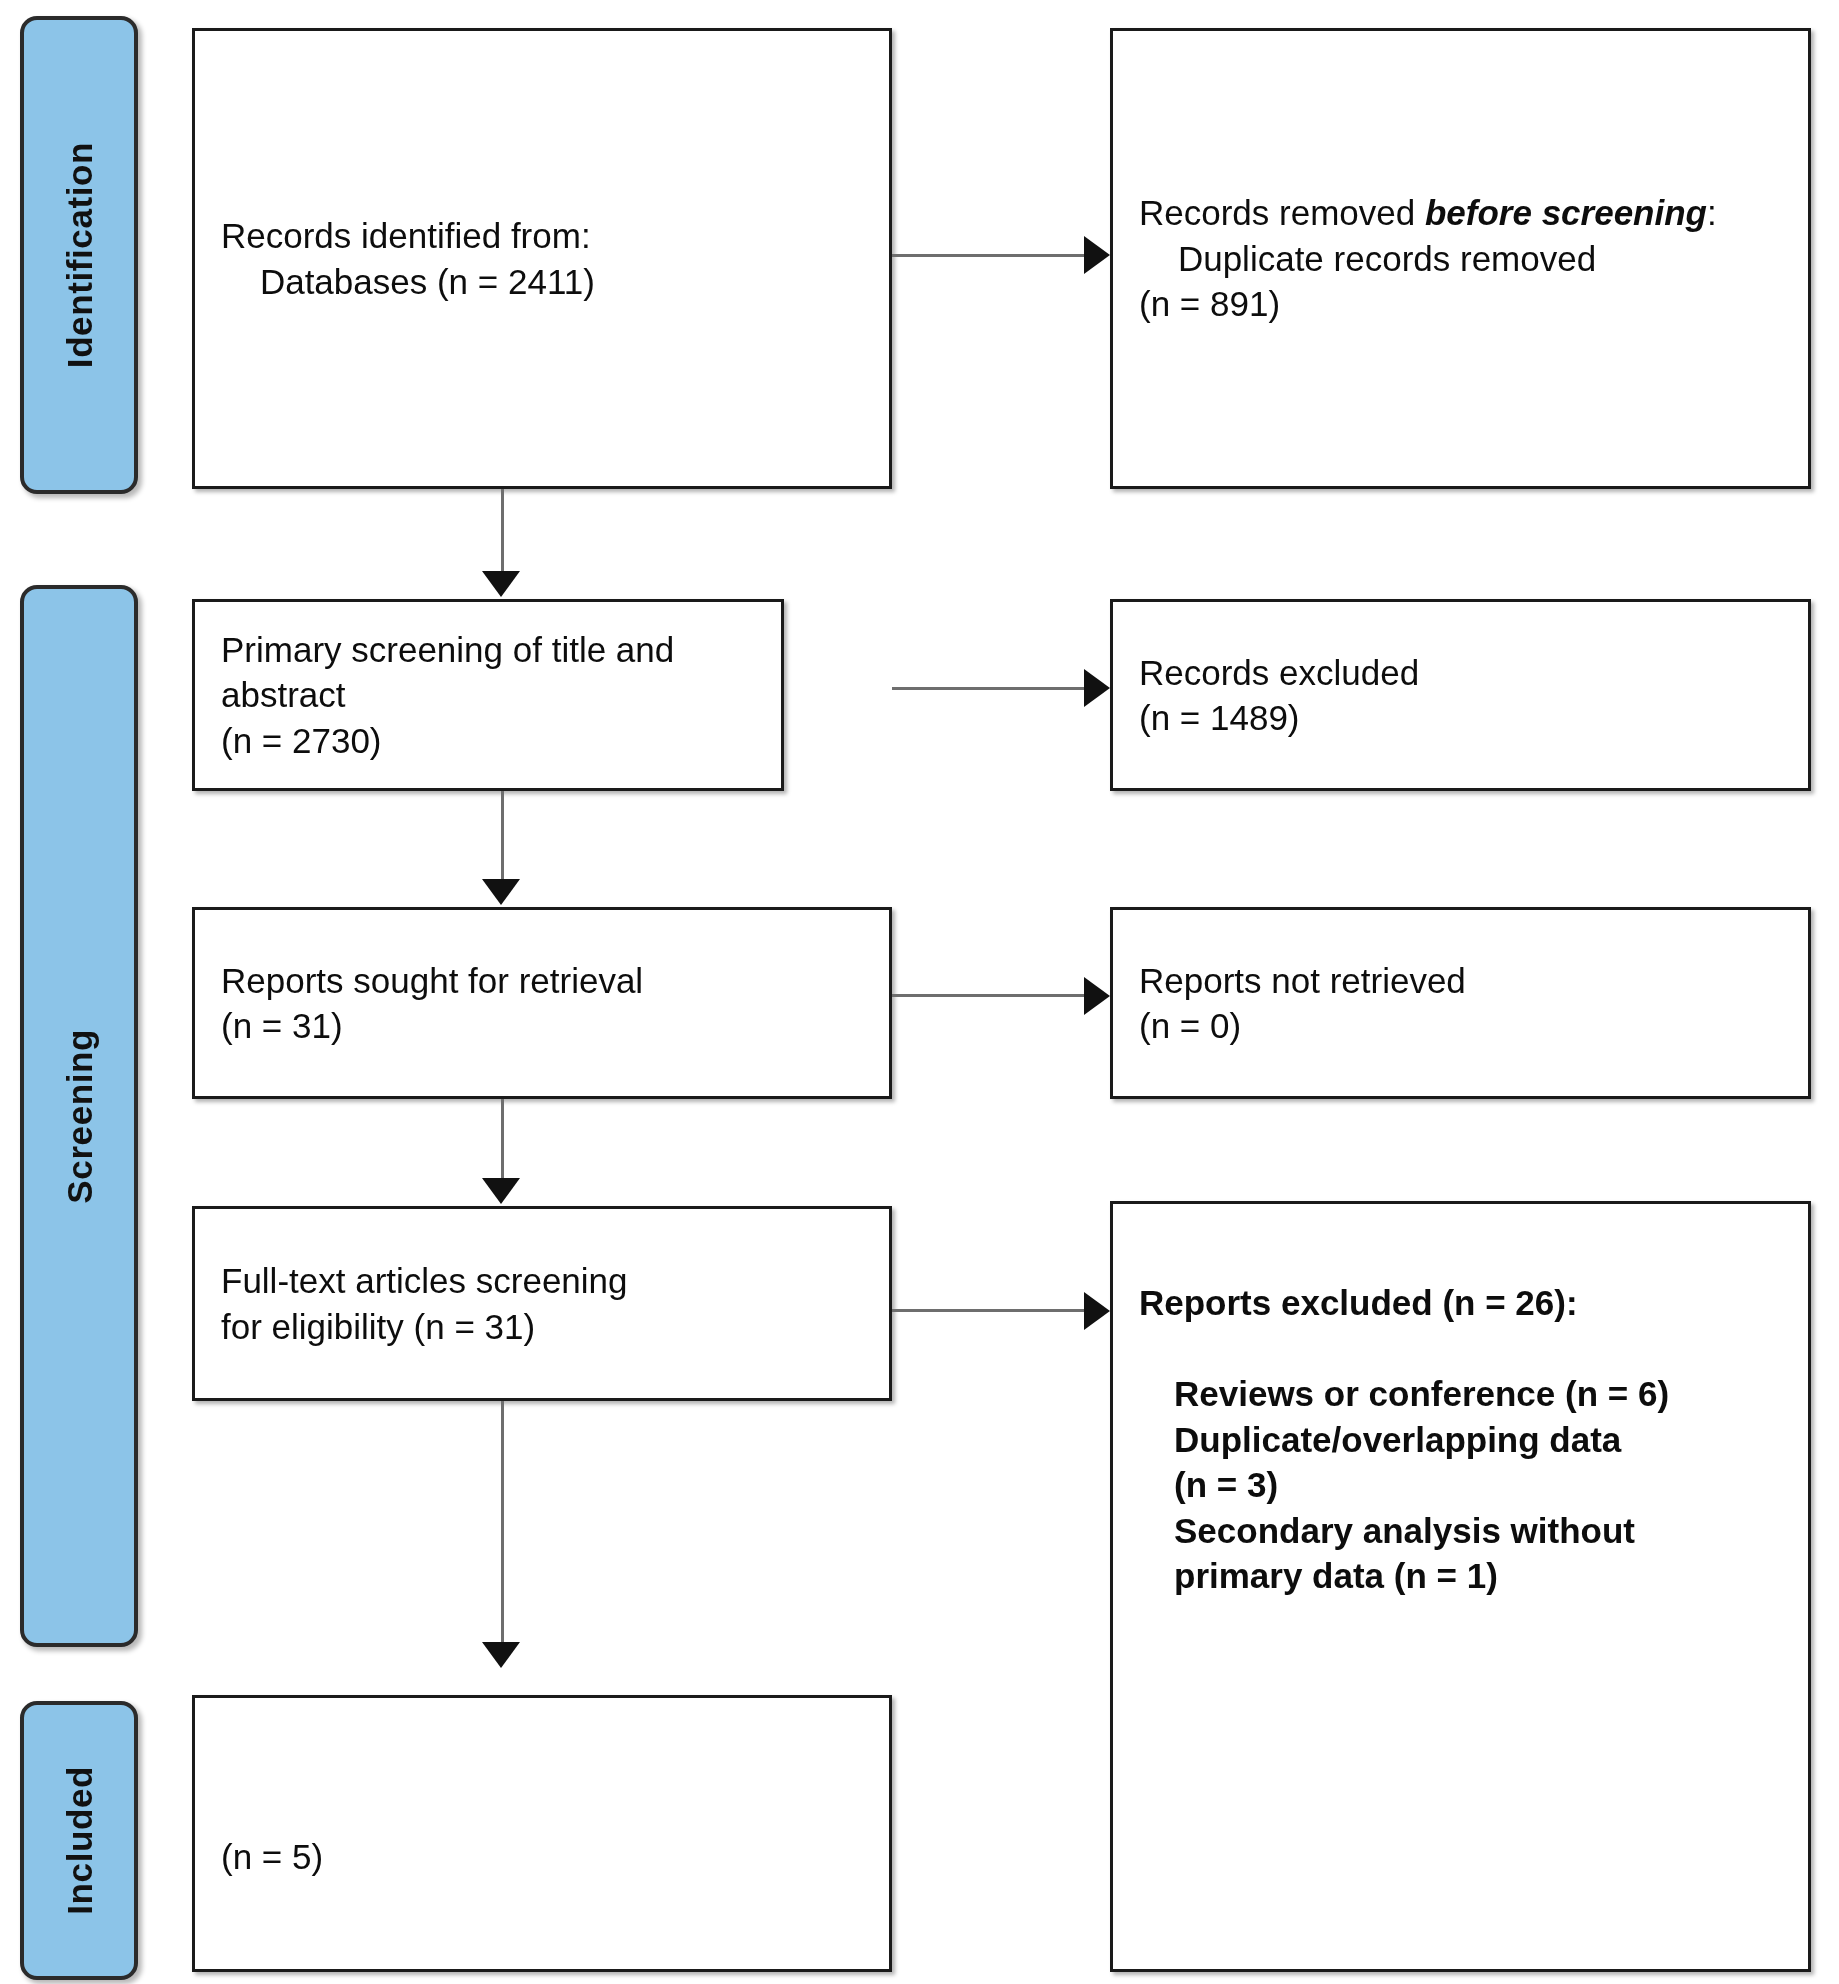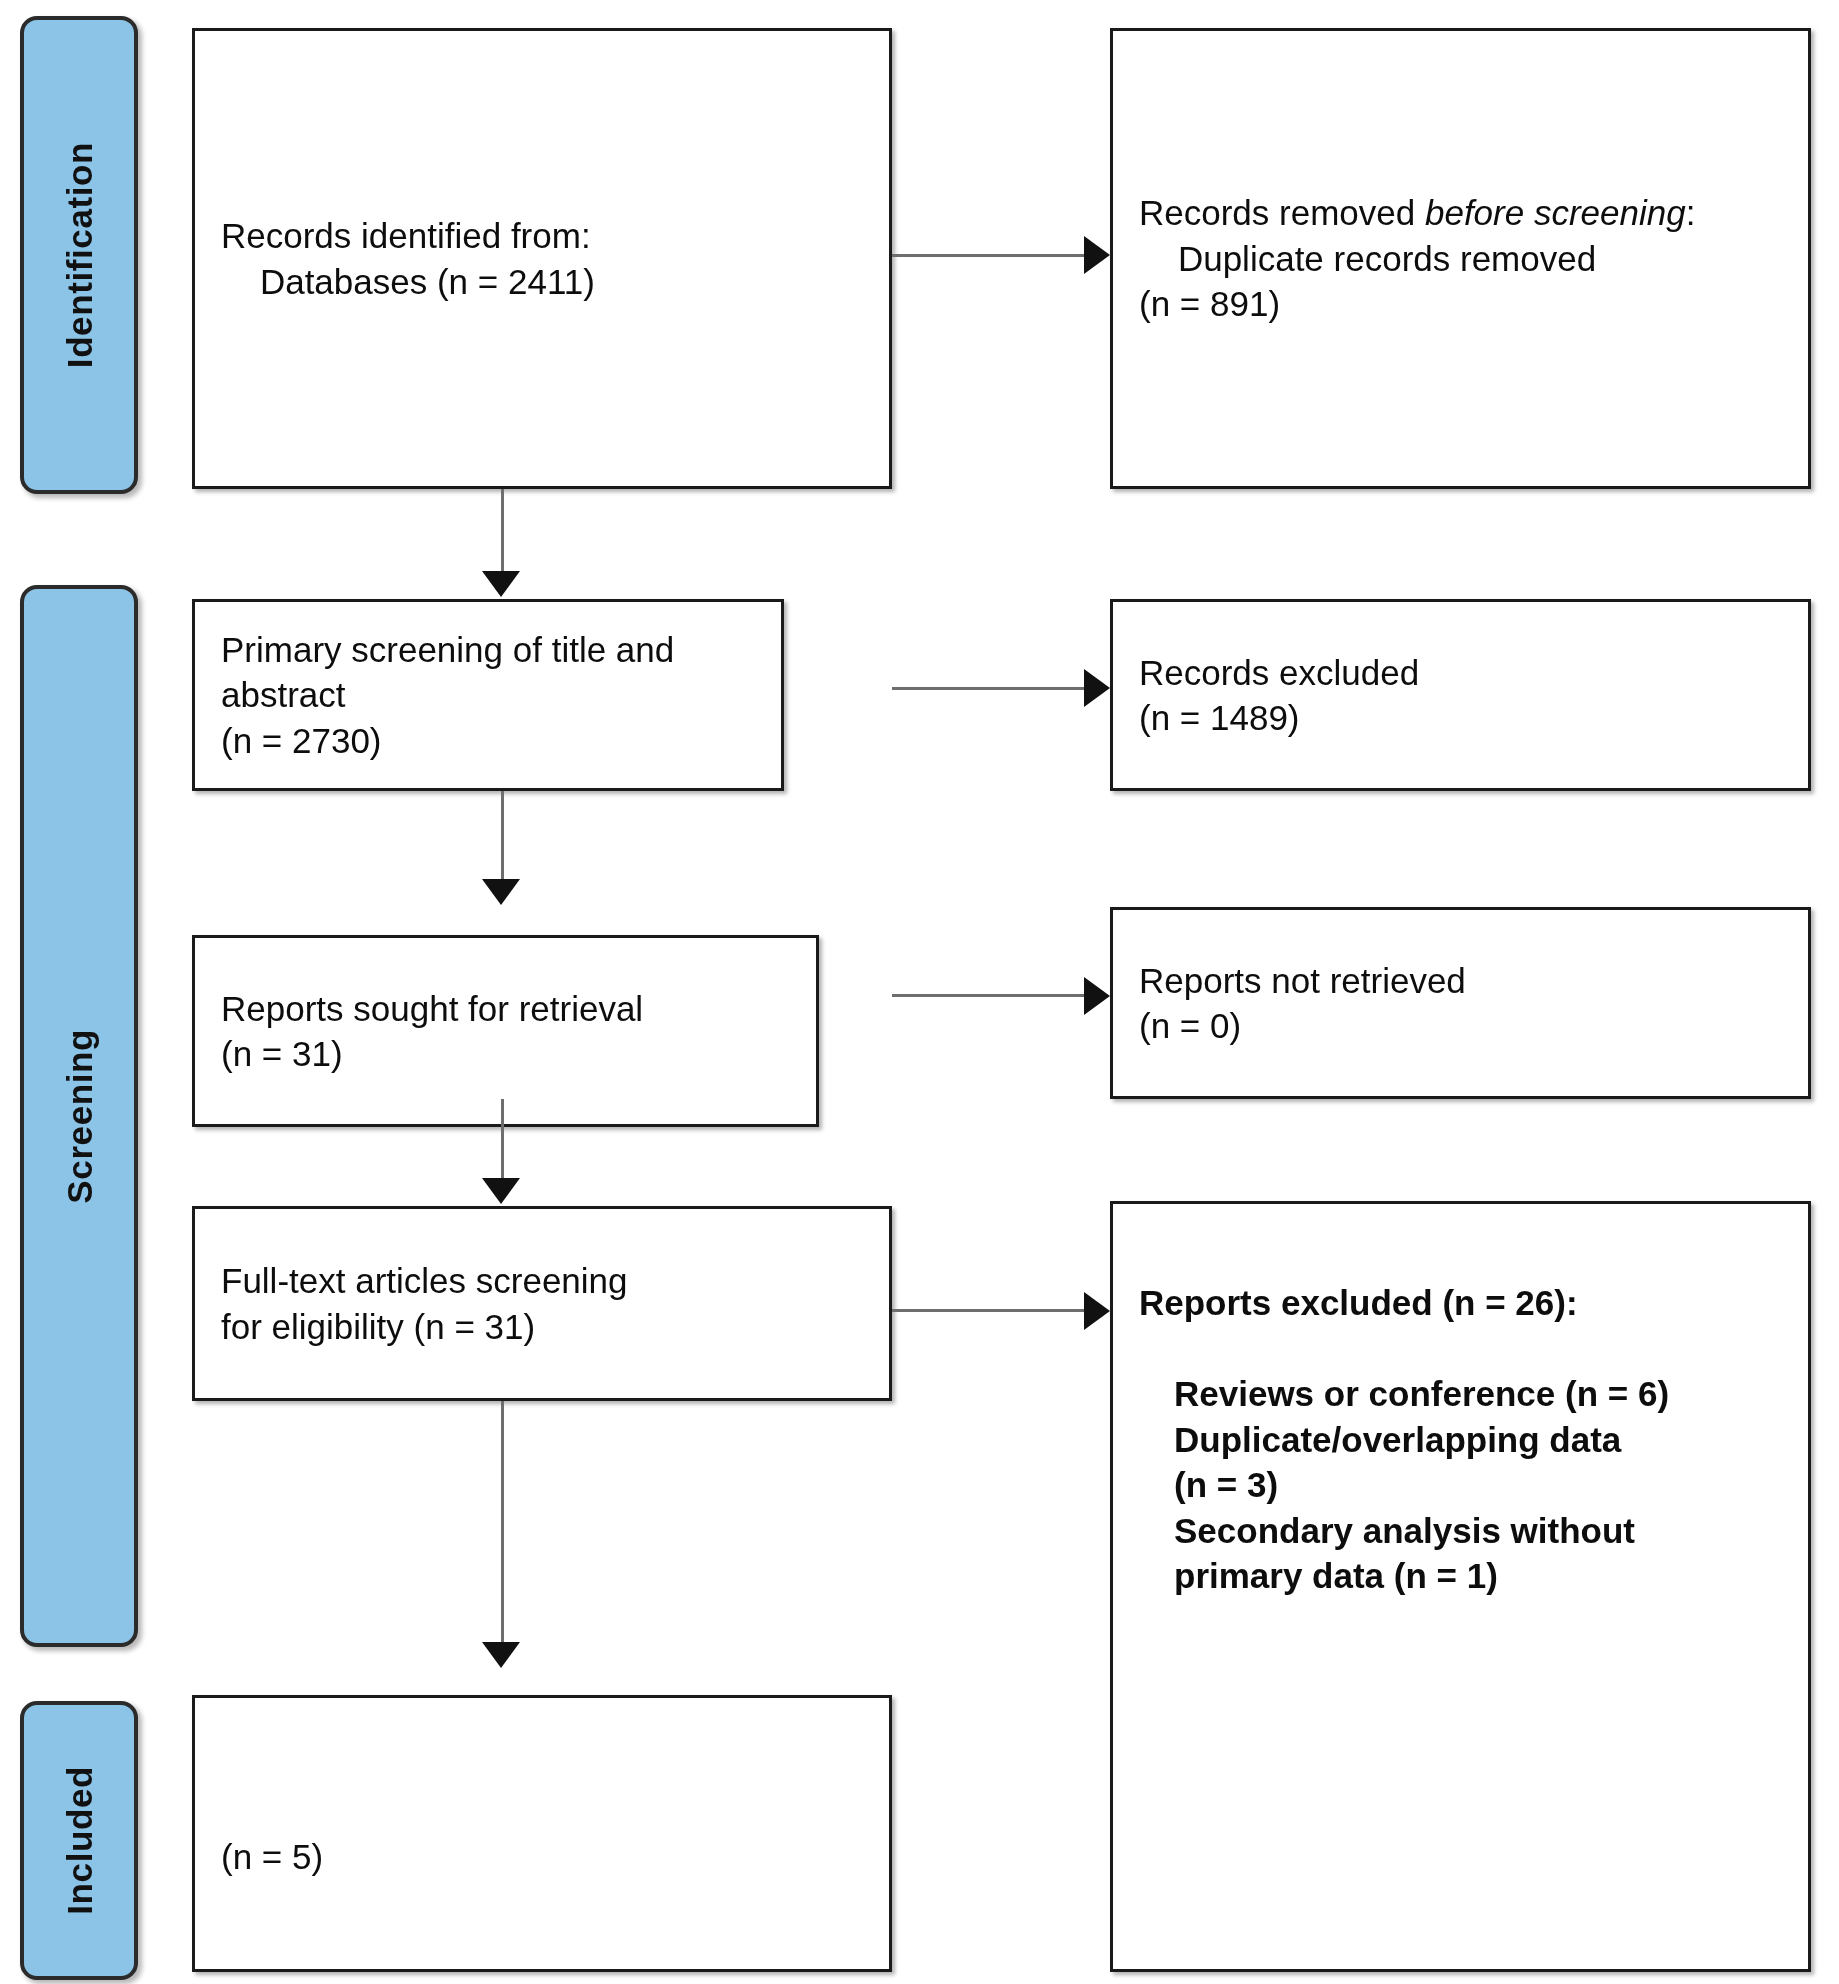--- a/index.html
+++ b/index.html
@@ -51,21 +51,21 @@
   .flow-box.top-anchor { align-items: flex-start; }
   .box-text {
     padding: 0 26px;
     font-size: 35px;
     line-height: 1.30;
     color: #0d0d0d;
     white-space: pre-wrap;
     width: 100%;
     box-sizing: border-box;
   }
-  .ital { font-style: italic; }
+  .ital { font-style: italic; font-weight: bold; }
 
   
   .v-line {
     position: absolute;
     width: 3.4px;
     background: #6e6e6e;
   }
   .h-line {
     position: absolute;
     height: 3.4px;
@@ -104,21 +104,21 @@
   </div>
 
   <div class="flow-box" style="left:192px; top:28px; width:700px; height:461px;">
     <div class="box-text"><span>Records identified from:</span><br><span>    Databases (n = 2411)</span></div>
   </div>
 
   <div class="flow-box" style="left:192px; top:599px; width:592px; height:192px;">
     <div class="box-text"><span>Primary screening of title and</span><br><span>abstract</span><br><span>(n = 2730)</span></div>
   </div>
 
-  <div class="flow-box" style="left:192px; top:907px; width:627px; height:192px;margin-top:28px;">
+  <div class="flow-box" style="left:192px; top:907px; width:700px; height:192px;">
     <div class="box-text"><span>Reports sought for retrieval</span><br><span>(n = 31)</span></div>
   </div>
 
   <div class="flow-box" style="left:192px; top:1206px; width:700px; height:195px;">
     <div class="box-text"><span>Full-text articles screening</span><br><span>for eligibility (n = 31)</span></div>
   </div>
 
   <div class="flow-box" style="left:192px; top:1695px; width:700px; height:277px;">
     <div class="box-text"><br><span>(n = 5)</span></div>
   </div>

